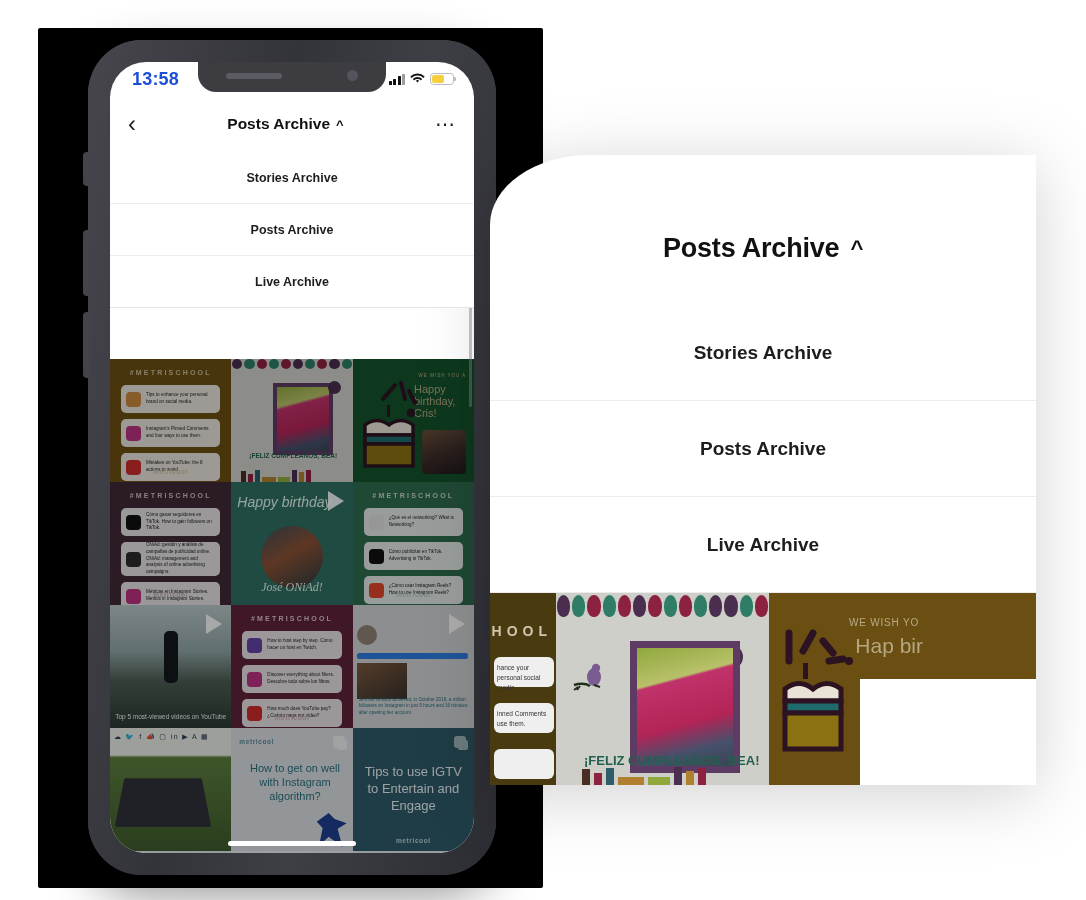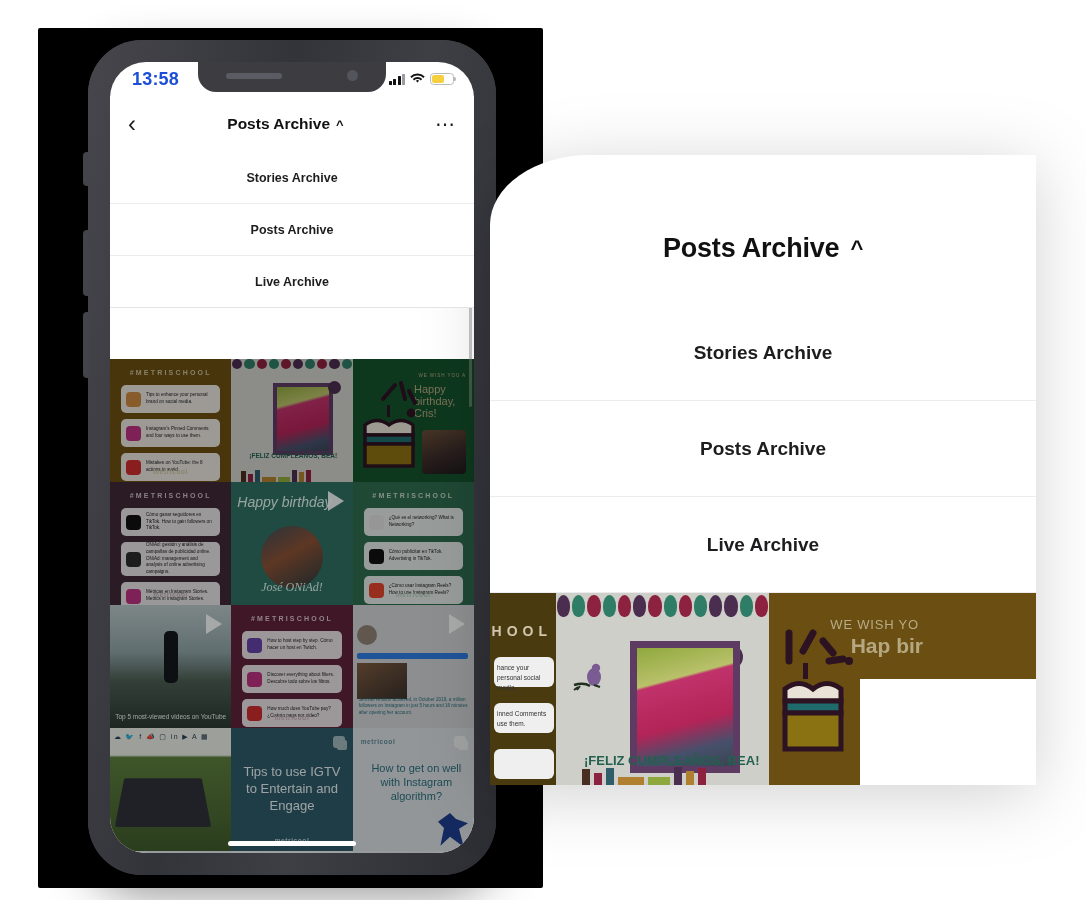--- a/index.html
+++ b/index.html
@@ -189,22 +189,22 @@
     background: linear-gradient(165deg,#8fa83d 0%,#b9c16a 28%,#c0326a 30%,#b32457 62%,#46506b 82%,#3b4453 100%);
     border: 7px solid #5e3b63;
   }
   .mc2 .cap { position:absolute; left:28px; bottom:16px; font-size:13px; font-weight:700; color:#24604f; line-height:1.15;}
   .mc2 .dot { position:absolute; right:26px; top:52px; width:24px;height:24px;border-radius:50%;background:#4a2d4f;}
   .mc2 .bird { position:absolute; left:16px; top:68px; width:46px; height:36px;}
   .mc2 .books { position:absolute; left:26px; bottom:0; height:18px; width:170px; display:flex; gap:4px; align-items:flex-end;}
   .mc2 .books i{ display:block; width:8px; background:#3a2a22;}
   .mc3 { width:160px; background:#6a4e12; }
   .mc3 .cake { position:absolute; left:10px; top:34px; width:86px; height:128px;}
-  .mc3 .wish { position:absolute; right:10px; top:24px; font-size:13px; letter-spacing:.8px; color:#b9ab86; white-space:nowrap;}
-  .mc3 .hb2 { position:absolute; right:6px; top:42px; font-size:21px; line-height:1.08; color:#b5a781; font-weight:700;}
+  .mc3 .wish { position:absolute; right:10px; top:24px; font-size:10px; letter-spacing:.8px; color:#b9ab86; white-space:nowrap;}
+  .mc3 .hb2 { position:absolute; right:6px; top:42px; font-size:21px; line-height:1.08; color:#b5a781; font-weight:400;}
   .mc4 { width:120px; background:#6a4e12; }
 </style>
 </head>
 <body>
 
 <div id="stage">
 
   <div class="backdrop"></div>
 
   <div class="phone">
@@ -407,31 +407,31 @@
           <div class="play"></div>
           <div class="shade"></div>
         </div>
 
         <div class="cell" style="background:linear-gradient(180deg,#e6eae4 0%,#e6eae4 22%,#5d7f3e 24%,#3f5b2c 100%)">
           <div style="position:absolute;left:4px;top:5px;font-size:7px;letter-spacing:1.4px;color:#2b3d50">☁ 🐦 f 📣 ▢ in ▶ A ▦</div>
           <div style="position:absolute;left:10px;top:46px;width:86px;height:52px;background:#2e3238;border-radius:2px;transform:perspective(90px) rotateX(22deg)"></div>
           <div class="shade"></div>
         </div>
 
-        <div class="cell" style="background:#2e5b67">
-          <div class="bigtext" style="color:#e6eef1">Tips to use IGTV to Entertain and Engage</div>
-          <div class="cell-brand" style="color:#bcd0d6">metricool</div>
-          <div class="multi"></div>
-          <div class="shade"></div>
-        </div>
-
         <div class="cell" style="background:#d7dee1">
           <div class="cell-brand" style="color:#5d8795;top:10px;bottom:auto;text-align:left;left:8px">metricool</div>
           <div style="position:absolute;left:14px;right:8px;top:34px;font-size:11px;line-height:1.25;color:#2b6e7d;text-align:center">How to get on well with Instagram algorithm?</div>
           <div style="position:absolute;right:6px;bottom:4px;width:30px;height:34px;background:#1e3f8f;clip-path:polygon(40% 0,60% 18%,100% 30%,70% 46%,86% 100%,40% 70%,8% 96%,20% 44%,0 26%)"></div>
+          <div class="multi"></div>
+          <div class="shade"></div>
+        </div>
+
+        <div class="cell" style="background:#2e5b67">
+          <div class="bigtext" style="color:#e6eef1">Tips to use IGTV to Entertain and Engage</div>
+          <div class="cell-brand" style="color:#bcd0d6">metricool</div>
           <div class="multi"></div>
           <div class="shade"></div>
         </div>
 
         <div class="cell" style="background:#dfe5e8">
 
           <div class="shade"></div>
         </div>
 
         <div class="cell" style="background:#e7edef">

